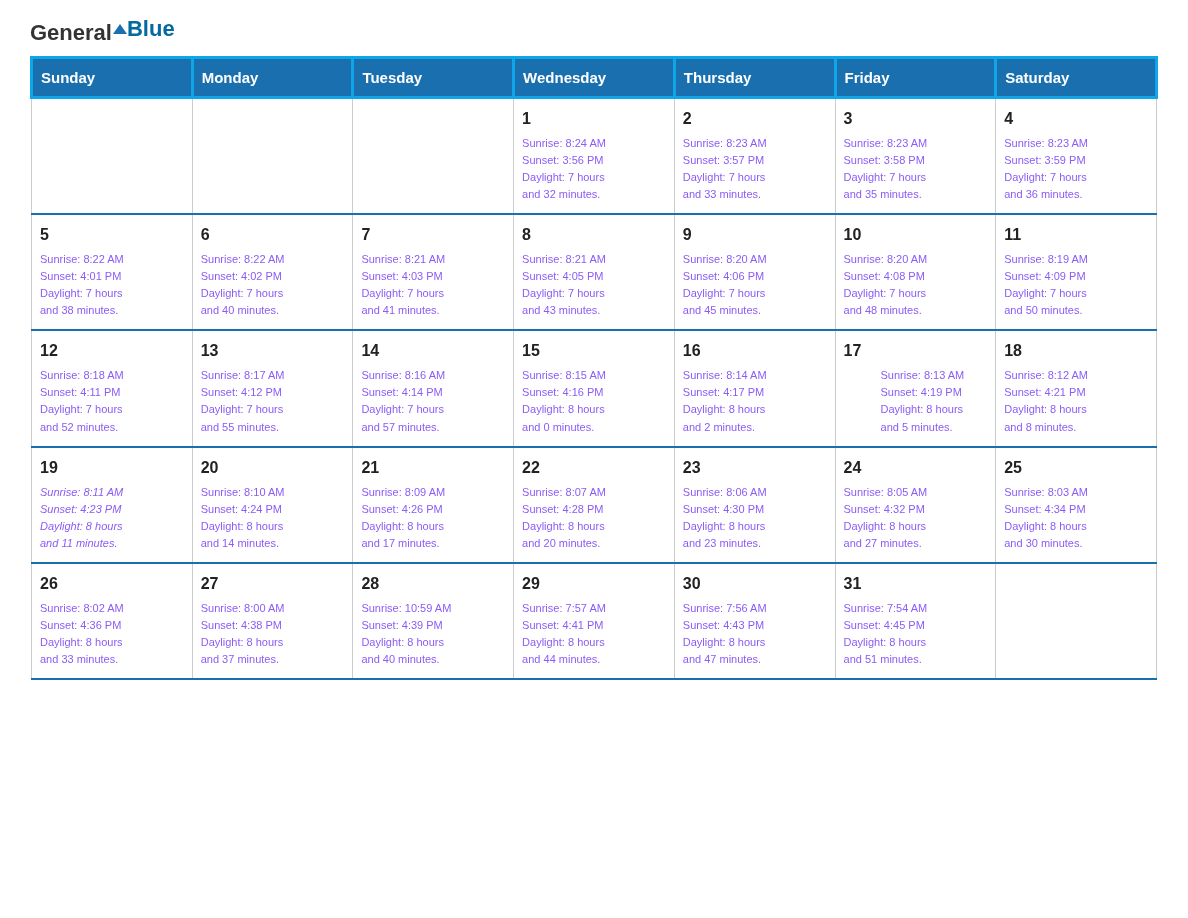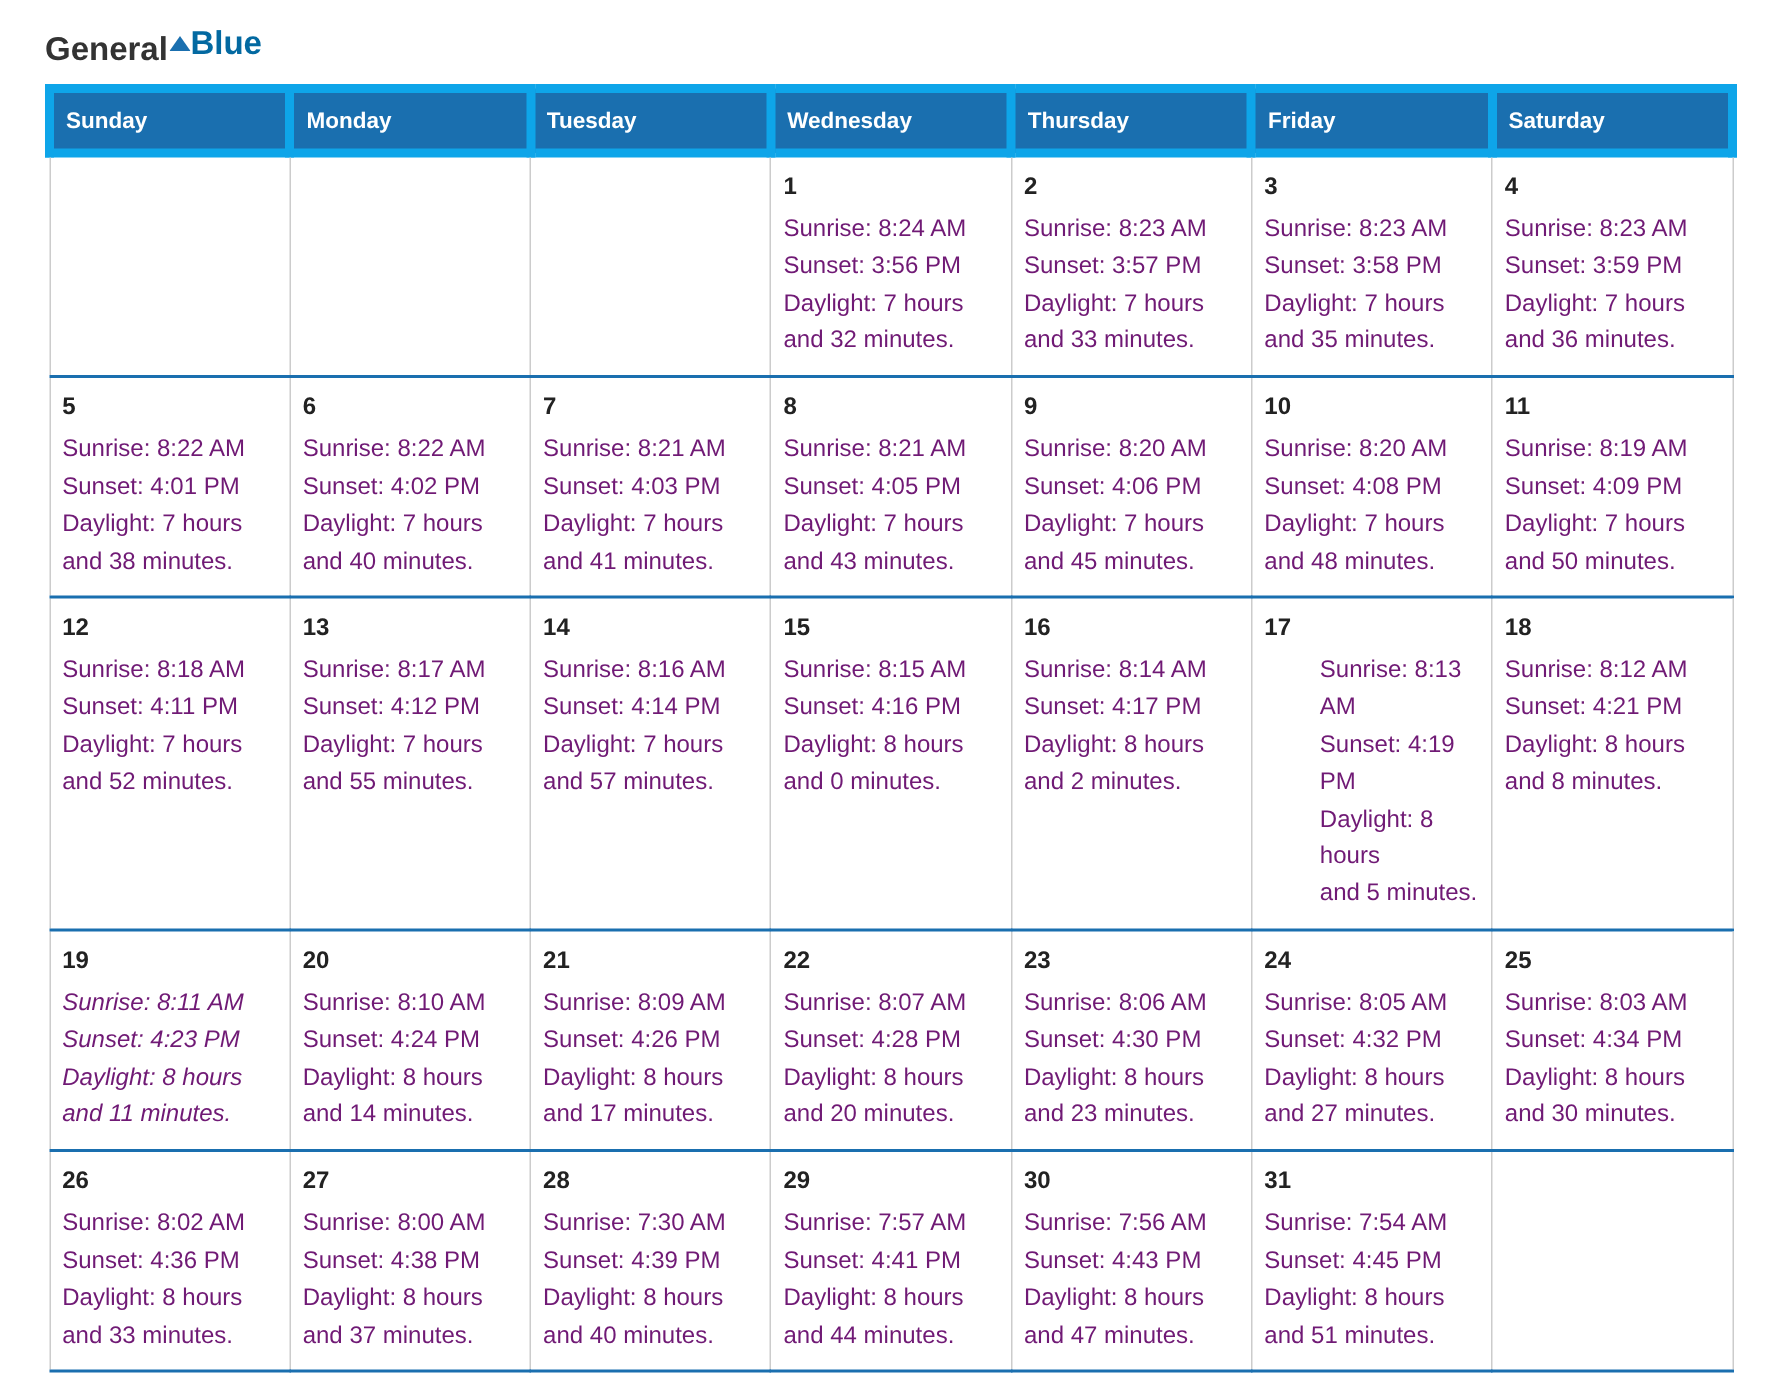--- a/index.html
+++ b/index.html
@@ -40,21 +40,21 @@
       border-collapse: collapse;
       margin-top: 10px;
     }
     .calendar thead th {
       background-color: #1a6faf;
       color: #fff;
       font-size: 15px;
       font-weight: bold;
       padding: 10px 8px;
       text-align: left;
-      border: 6px solid #0ea5e9;
+      border: 3px solid #0ea5e9;
     }
     .calendar tbody td {
       border: 1px solid #ccc;
       vertical-align: top;
       padding: 8px 8px 10px 8px;
       width: 14.28%;
       min-height: 110px;
       font-size: 12.5px;
       color: #333;
       line-height: 1.5;
@@ -63,22 +63,22 @@
       border-bottom: 2px solid #1a6faf;
     }
     .day-number {
       font-size: 16px;
       font-weight: bold;
       color: #222;
       display: block;
       margin-bottom: 4px;
     }
     .day-info {
-      font-size: 16px;
-      color: #701a75;
+      font-size: 11px;
+      color: #8b5cf6;
       line-height: 1.55;
     }
     .empty-cell {
       background: #fff;
     }
   </style>
 </head>
 <body>
 
 <div class="header">
@@ -305,21 +305,21 @@
         </td>
         <td>
           <span class="day-number">27</span>
           <div class="day-info" style="white-space: pre-line;">Sunrise: 8:00 AM
 Sunset: 4:38 PM
 Daylight: 8 hours
 and 37 minutes.</div>
         </td>
         <td>
           <span class="day-number">28</span>
-          <div class="day-info" style="white-space: pre-line;">Sunrise: 7:30 AM
+          <div class="day-info" style="white-space: pre-line;">Sunrise: 10:59 AM
 Sunset: 4:39 PM
 Daylight: 8 hours
 and 40 minutes.</div>
         </td>
         <td>
           <span class="day-number">29</span>
           <div class="day-info" style="white-space: pre-line;">Sunrise: 7:57 AM
 Sunset: 4:41 PM
 Daylight: 8 hours
 and 44 minutes.</div>

